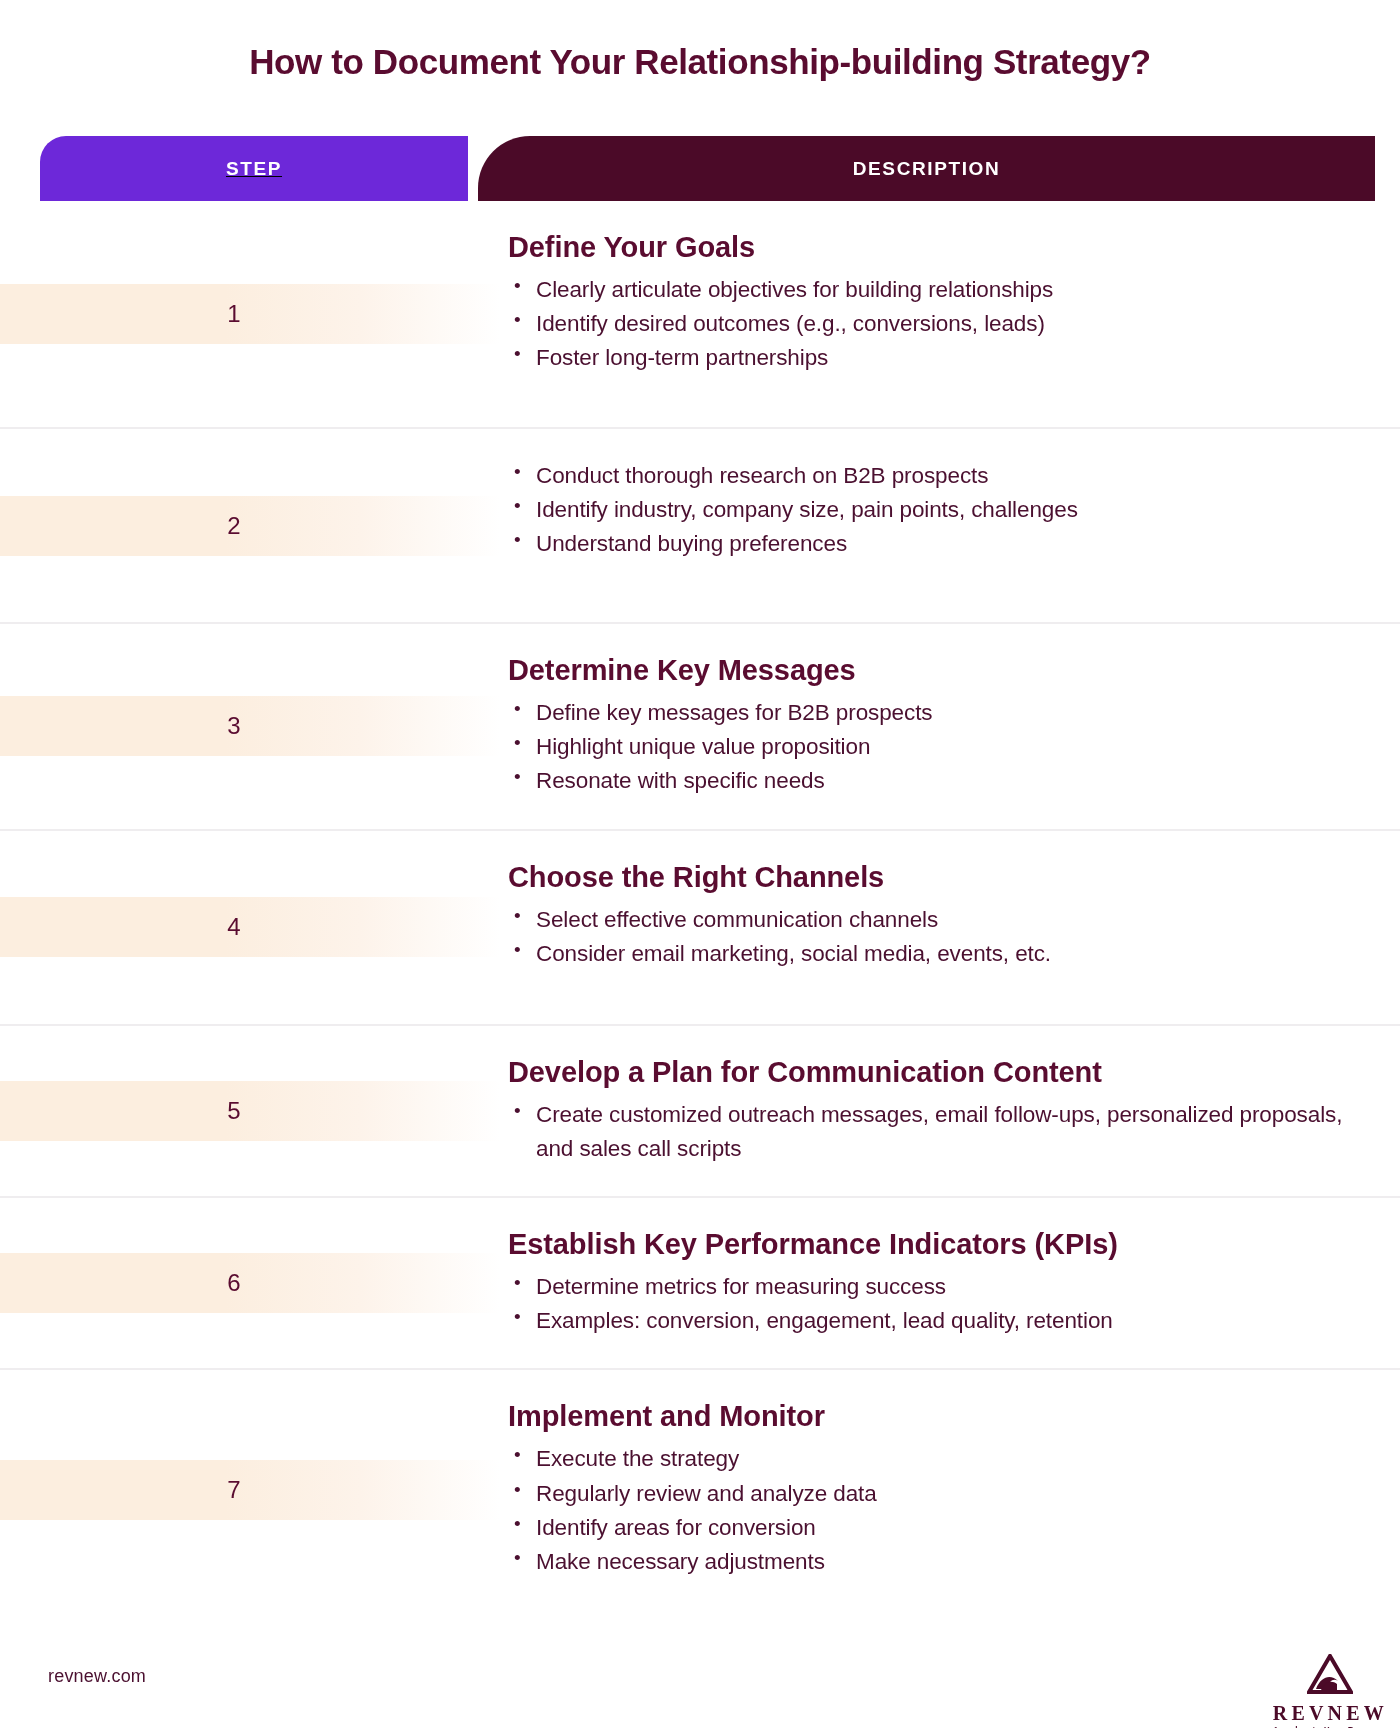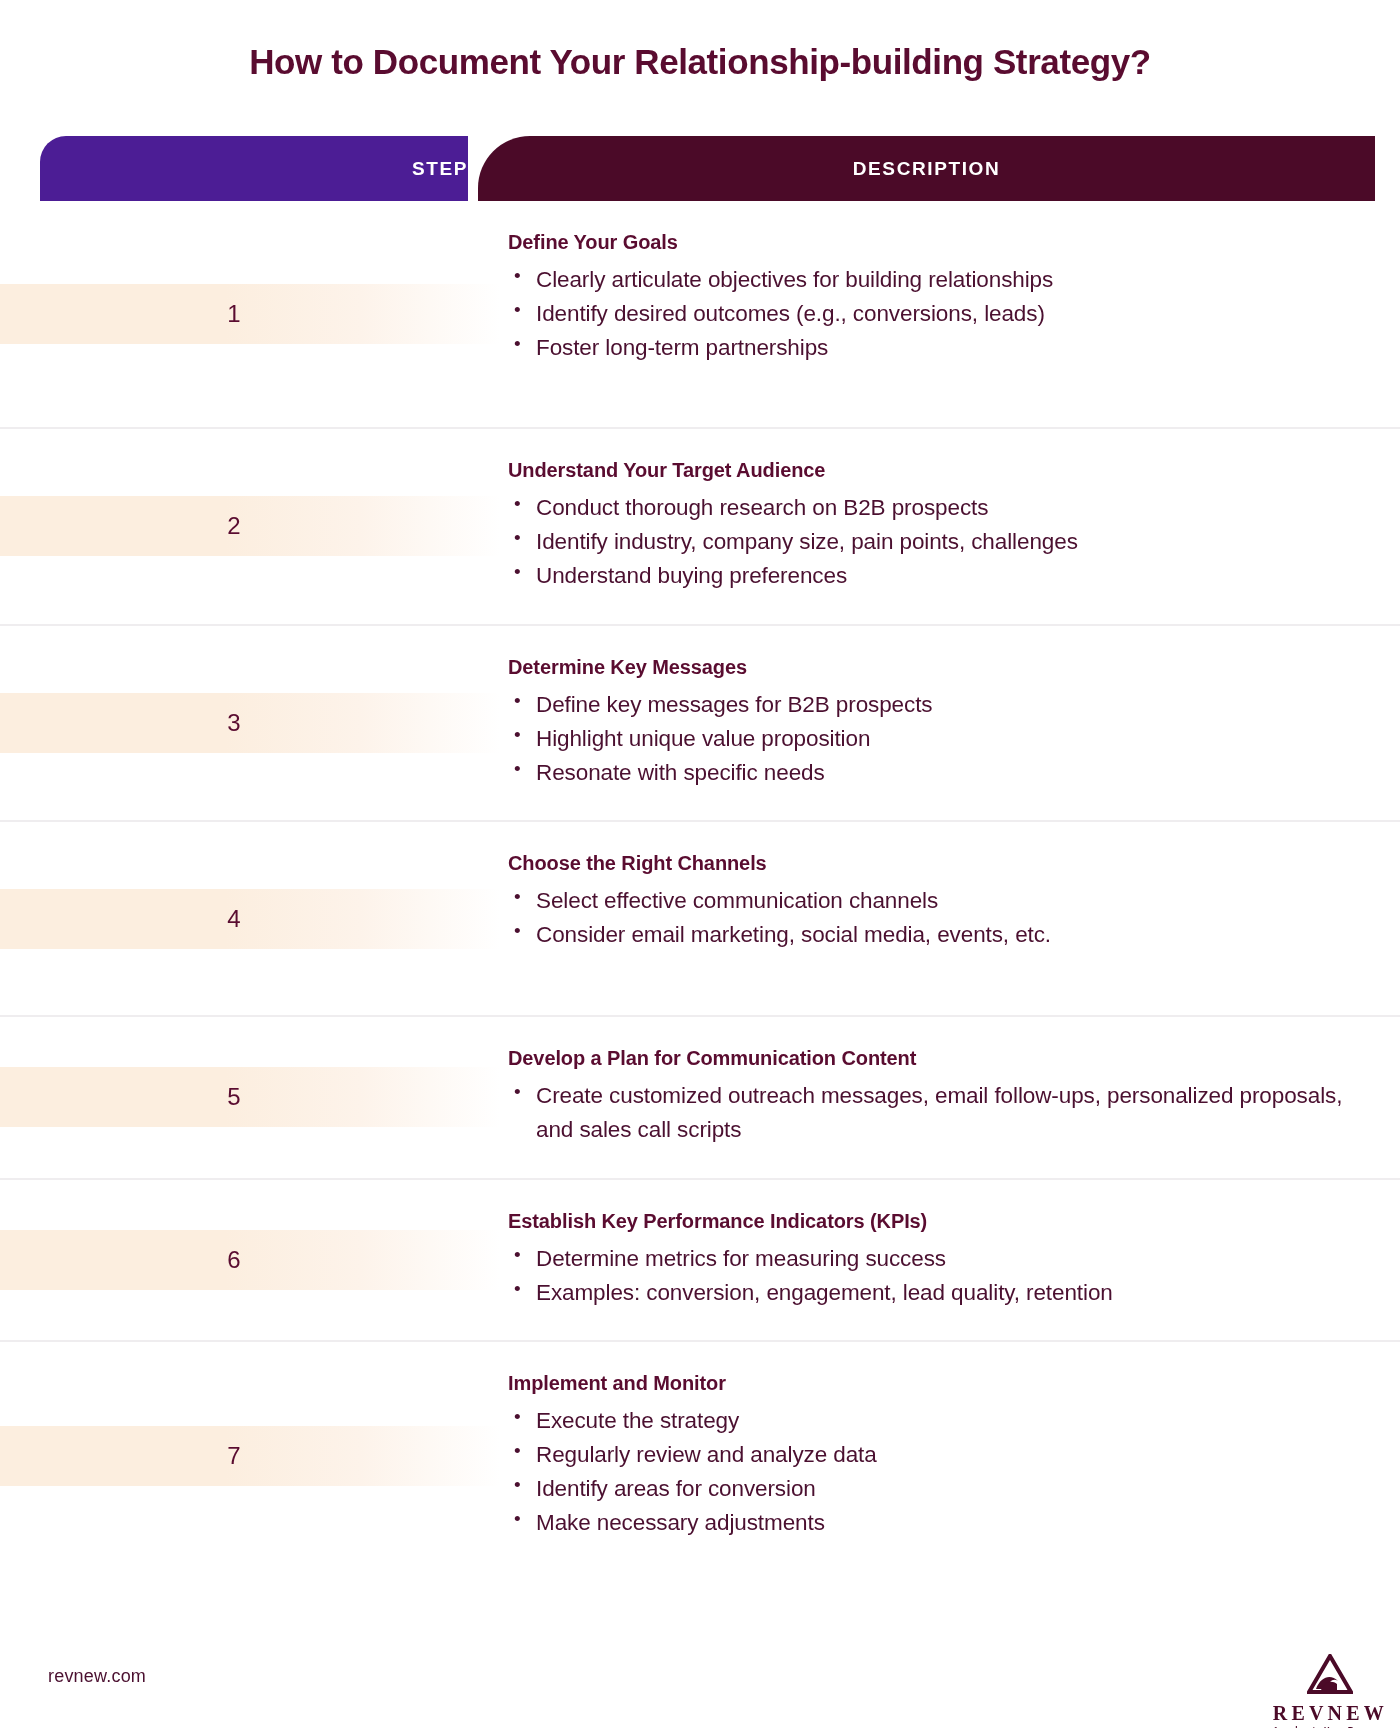--- a/index.html
+++ b/index.html
@@ -28,23 +28,23 @@
     letter-spacing: -0.4px;
     color: #5A0C30;
     font-family: "Liberation Sans", sans-serif;
   }
 
   
   .hdr-step {
     position: absolute;
     left: 40px; top: 136px;
     width: 428px; height: 65px;
-    background: #4c1d95;
+    background: #6d28d9;
     border-top-left-radius: 26px;
-    display: flex; align-items: center; justify-content: flex-end;
+    display: flex; align-items: center; justify-content: center; text-decoration: underline;
   }
   .hdr-step span {
     color: #ffffff;
     font-size: 19px;
     font-weight: 700;
     letter-spacing: 1.6px;
   }
   .hdr-desc {
     position: absolute;
     left: 478px; top: 136px;
@@ -103,21 +103,21 @@
     font-size: 24px;
     font-weight: 400;
     color: #5A0C30;
   }
 
   .desc-cell {
     flex: 1 1 auto;
     padding: 30px 40px 30px 40px;
   }
   .desc-title {
-    font-size: 20px;
+    font-size: 29px;
     font-weight: 700;
     color: #5A0C30;
     margin-bottom: 9px;
     letter-spacing: -0.1px;
   }
   ul.bullets {
     list-style: none;
     padding: 0; margin: 0;
   }
   ul.bullets li {
@@ -205,21 +205,20 @@
             <li>Foster long-term partnerships</li>
           </ul>
         </div>
       </div>
       <div class="row" style="min-height: 195px;">
         <div class="band"></div>
         <div class="step-cell">
           <div class="step-num">2</div>
         </div>
         <div class="desc-cell">
-          <div class="desc-title">Understand Your Target Audience</div>
           <ul class="bullets">
             <li>Conduct thorough research on B2B prospects</li>
             <li>Identify industry, company size, pain points, challenges</li>
             <li>Understand buying preferences</li>
           </ul>
         </div>
       </div>
       <div class="row" style="min-height: 195px;">
         <div class="band"></div>
         <div class="step-cell">

